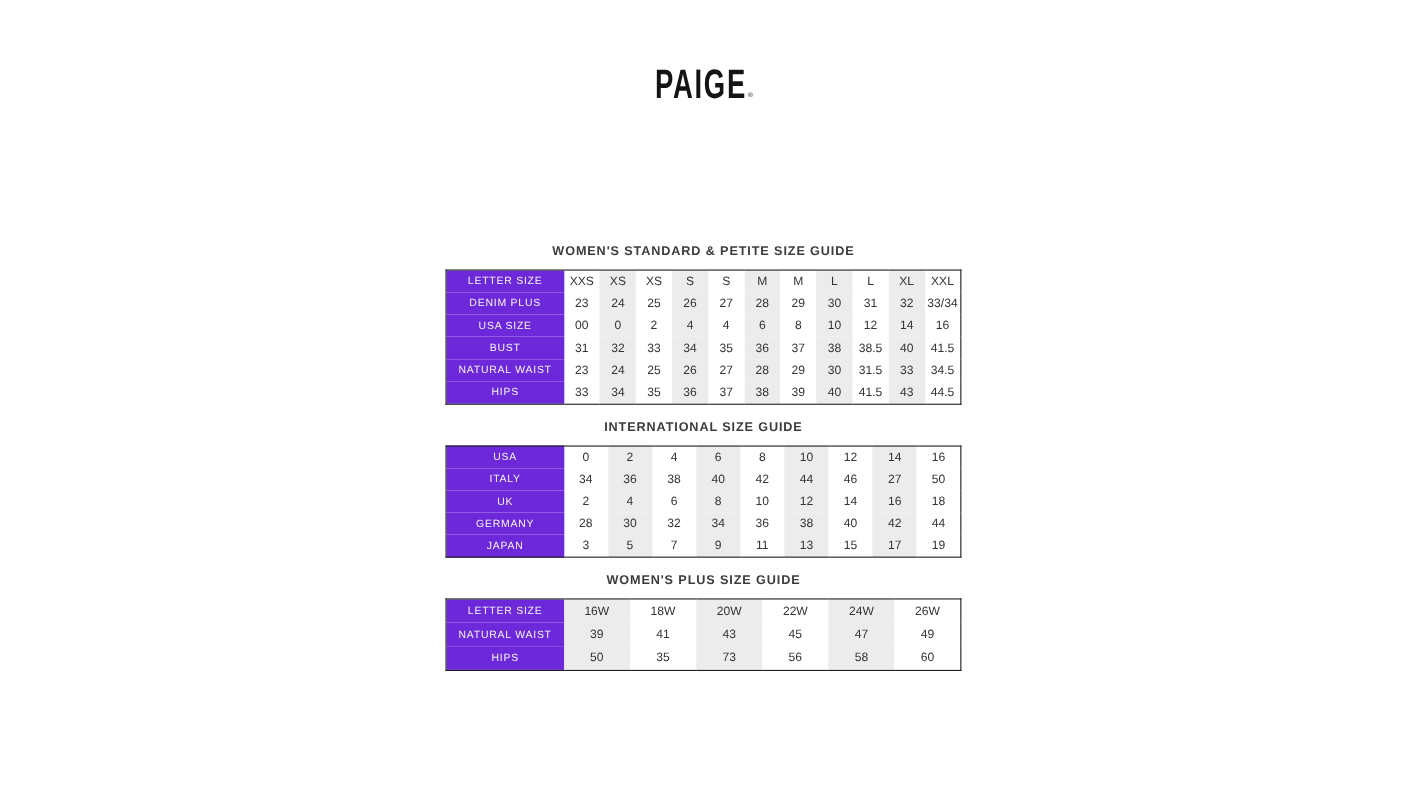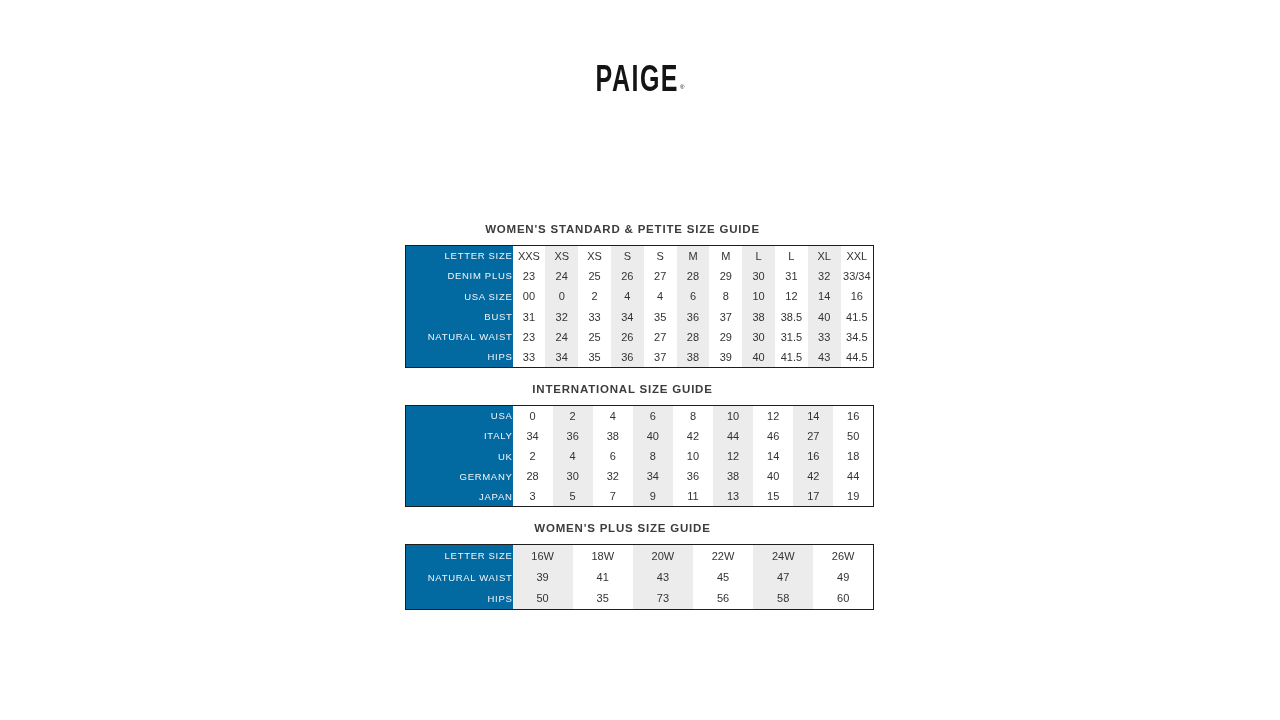--- a/index.html
+++ b/index.html
@@ -48,45 +48,45 @@
     margin-left: 1px;
   }
 
   
   .guides {
     position: absolute;
     top: 222px;
     left: 405px;
     width: 469px;
   }
-  .guide-block { width: 435px; }
+  .guide-block { width: 469px; }
   .guide-title {
     margin: 0 0 9px 0;
     text-align: center;
     font-size: 11.5px;
     line-height: 14px;
     font-weight: 700;
     letter-spacing: 0.8px;
     color: #3c3c3c;
   }
   table.size-table {
     width: 469px;
     border-collapse: collapse;
     table-layout: fixed;
     border: 1px solid #1d1d1d;
     margin: 0 0 14px 0;
   }
   table.size-table th {
     width: 107px;
-    background: #0369a1;
+    background: #6d28d9;
     color: #f5f5f5;
     font-weight: 400;
     font-size: 9.5px;
     letter-spacing: 0.7px;
-    text-align: right;
+    text-align: center;
     padding: 0;
   }
   table.size-table td {
     text-align: center;
     font-size: 11px;
     color: #333333;
     padding: 0;
   }
   table.size-table tr { height: 20.3px; }
   .guide-block:nth-child(3) table.size-table tr { height: 21.5px; }

